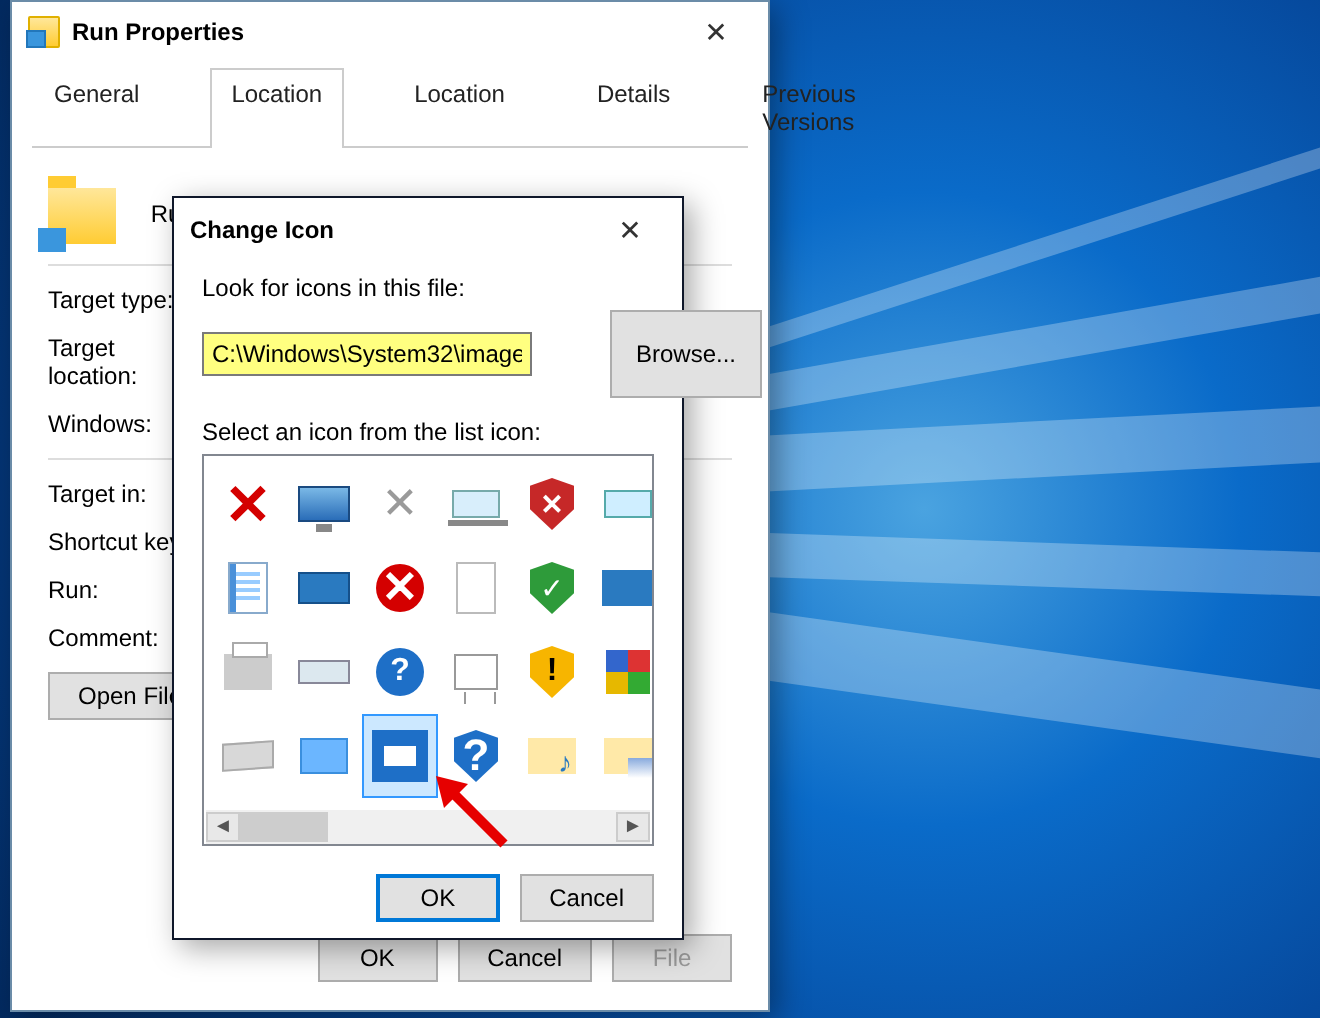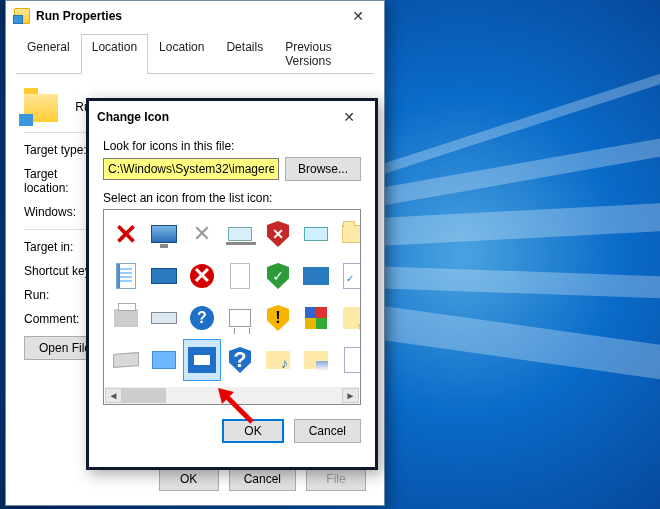--- a/index.html
+++ b/index.html
@@ -17,41 +17,41 @@
   
   .win { position: absolute; background: #fff; border: 1px solid #6b8ca8; box-shadow: 4px 4px 14px rgba(0,0,0,0.35); }
   .win .titlebar { display:flex; align-items:center; height: 30px; padding: 0 6px 0 8px; font-size: 12px; color:#000; }
   .win .titlebar .title { flex:1;font-weight:bold; }
   .win .closebtn { width: 40px; height: 28px; display:flex; align-items:center; justify-content:center; font-size:14px; color:#333; }
   .app-icon { width:16px; height:16px; margin-right:6px; background:linear-gradient(#ffe79a,#ffcc33); border:1px solid #e0b000; border-radius:1px; position:relative; }
   .app-icon::after{ content:""; position:absolute; bottom:-1px; left:-2px; width:8px; height:7px; background:#3a96dd; border:1px solid #2277bb; }
 
   
   .props { left: 5px; top: 0; width: 380px; height: 506px; }
-  .tabs { display:flex; border-bottom:1px solid #ccc; margin: 2px 10px 0 10px; }
+  .tabs { display:flex; border-bottom:1px solid #ccc; margin: 2px 10px 0 10px; gap: 24px; }
   .tab { padding: 5px 10px 6px; font-size:12px; color:#222; border:1px solid transparent; border-bottom:none; position:relative; top:1px; }
   .tab.active { border-color:#ccc; background:#fff; }
   .props-body { padding: 10px 18px; font-size:12px; color:#000; }
   .big-icon { display:inline-block; width:34px; height:28px; background:linear-gradient(#ffe79a,#ffcc33); position:relative; margin-right:14px; vertical-align:middle; }
   .big-icon::before{content:""; position:absolute; top:-6px; left:0; width:14px; height:6px; background:#ffcc33; }
   .big-icon::after{content:""; position:absolute; bottom:-4px; left:-5px; width:14px; height:12px; background:#3a96dd; }
   .row { margin: 10px 0; }
   .label-col { display:inline-block; width: 80px; }
   .props hr { border:none; border-top:1px solid #ddd; margin:10px 0; }
   .btn { display:inline-block; min-width:60px; padding:4px 14px; font-size:12px; background:#e1e1e1; border:1px solid #adadad; text-align:center; }
   .btn.disabled { color:#9a9a9a; }
   .props-footer { position:absolute; bottom:14px; right:18px; display:flex; gap:10px; }
 
   
-  .dlg { left: 86px; top: 98px; width: 292px; height: 372px; border:3px solid #0f172a; }
+  .dlg { left: 86px; top: 98px; width: 256px; height: 372px; border:1px solid #0f172a; }
   .dlg .titlebar { height:32px; }
   .dlg-body { padding: 6px 14px 10px 14px; font-size:12px; }
   .field-row { display:flex; gap:6px; margin-bottom:10px; align-items:center; }
   .path-input { flex:1; height:22px; font-size:12px; padding:1px 4px; border:1px solid #7a7a7a; background:#ffff80; }
-  .browse { padding:4px 12px; font-size:12px; background:#e1e1e1; border:1px solid #adadad; }
+  .browse { padding:14px 12px; font-size:12px; background:#e1e1e1; border:1px solid #adadad;margin-left:33px; }
   .icon-well { border:1px solid #828790; height: 196px; padding: 4px; overflow:hidden; position:relative; }
   .icon-grid { display:flex; flex-wrap:wrap; gap: 2px; width: 300px; }
   .icon-cell { width:36px; height:40px; display:flex; align-items:center; justify-content:center; }
   .icon-cell.selected { background:#cce8ff; outline:1px solid #3399ff; }
   .icon-glyph { width:30px; height:30px; display:flex; align-items:center; justify-content:center; font-size:22px; }
   
   
   .g-redx { color:#d40000; font-weight:bold; font-size:28px; }
   .g-monitor { width:26px; height:18px; background:linear-gradient(#7ab8e6,#2a6db8); border:1px solid #1a4a80; position:relative; }
   .g-monitor::after{content:"";position:absolute;left:8px;top:18px;width:8px;height:4px;background:#888;}

